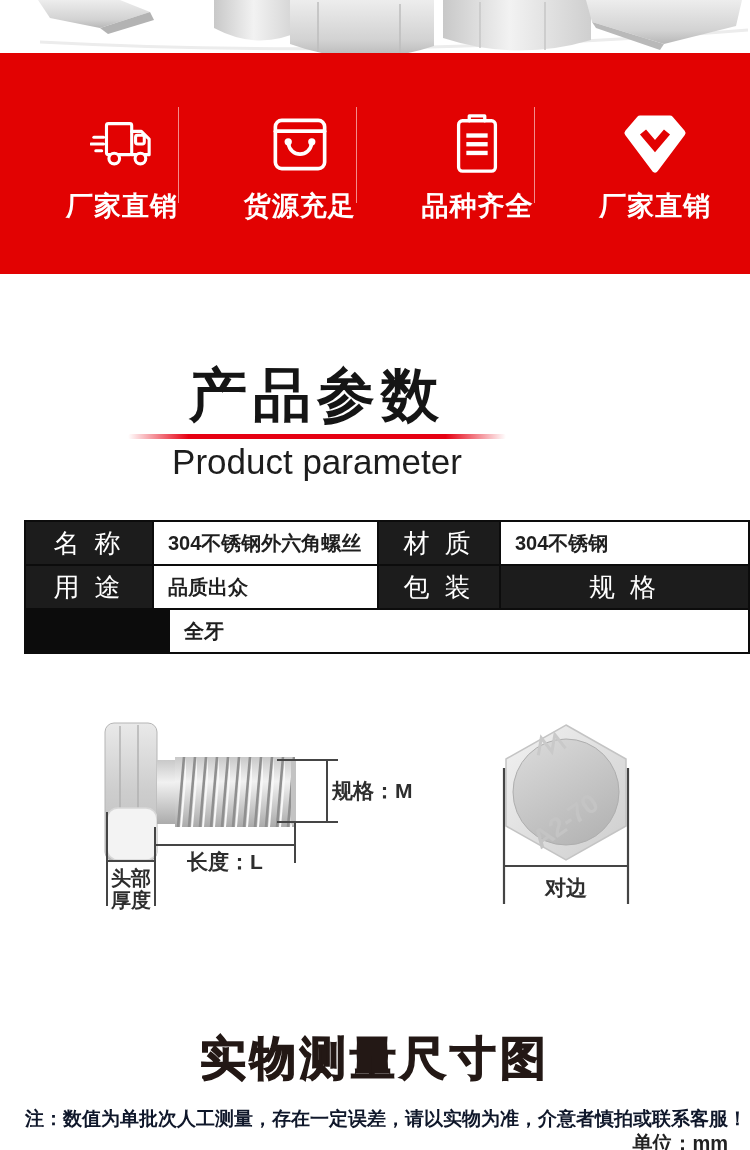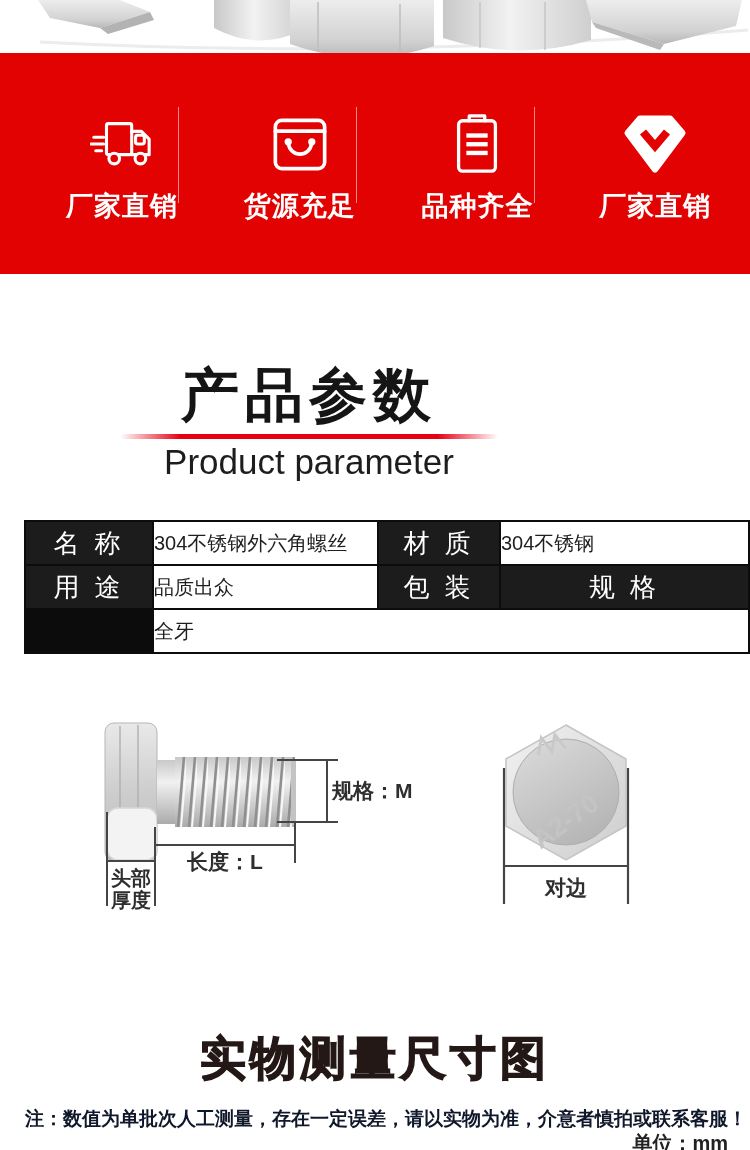--- a/index.html
+++ b/index.html
@@ -30,42 +30,42 @@
   .feature .flabel {
     margin-top:12px; color:#fff; font-size:27px; font-weight:bold;
     letter-spacing:1px; white-space:nowrap;
   }
   .vdivider {
     position:absolute; top:54px; width:1px; height:96px;
     background:rgba(255,255,255,0.55);
   }
 
   
-  .sec-header { position:absolute; top:360px; left:0; width:618px; text-align:center; }
+  .sec-header { position:absolute; top:360px; left:8px; width:618px; text-align:center; }
   .sec-title { font-size:58px; font-weight:bold; color:#151515; letter-spacing:6px; line-height:70px; }
   .sec-line {
     width:378px; height:5px; margin:4px auto 0 auto;
     background:linear-gradient(90deg, rgba(230,0,18,0) 0%, #e60012 16%, #e60012 84%, rgba(230,0,18,0) 100%);
     border-radius:3px;
   }
   .sec-sub { margin-top:3px; font-size:35px; color:#1d1d1d; }
 
   
   .spec-table {
     position:absolute; top:520px; left:24px; width:726px;
     display:grid; grid-template-columns:126px 223px 120px 1fr;
     grid-auto-rows:42px; gap:2px; padding:2px; background:#0c0c0c;
   }
   .cell { display:flex; align-items:center; }
   .cell.lab {
     background:#1c1c1c; color:#fff; justify-content:center;
     font-size:26px; letter-spacing:4px; white-space:nowrap;
   }
-  .cell.val { background:#fff; color:#1f1f1f; font-size:20px; white-space:nowrap; }
-  .cell.span3 { grid-column:2 / 5; }
+  .cell.val { background:#fff; color:#1f1f1f; font-size:20px; padding-left:14px; white-space:nowrap;font-weight:bold; }
+  .cell.span3 { grid-column:2 / 5;margin-left:16px; }
 
   
   .diag-side { position:absolute; top:690px; left:80px; }
   .diag-top  { position:absolute; top:700px; left:470px; }
   svg text { font-family:"Liberation Sans","DejaVu Sans",sans-serif; }
 
   
   .measure-title {
     position:absolute; top:1028px; left:0; width:750px; text-align:center;
     font-size:46px; font-weight:bold; color:#231815; letter-spacing:4px;

